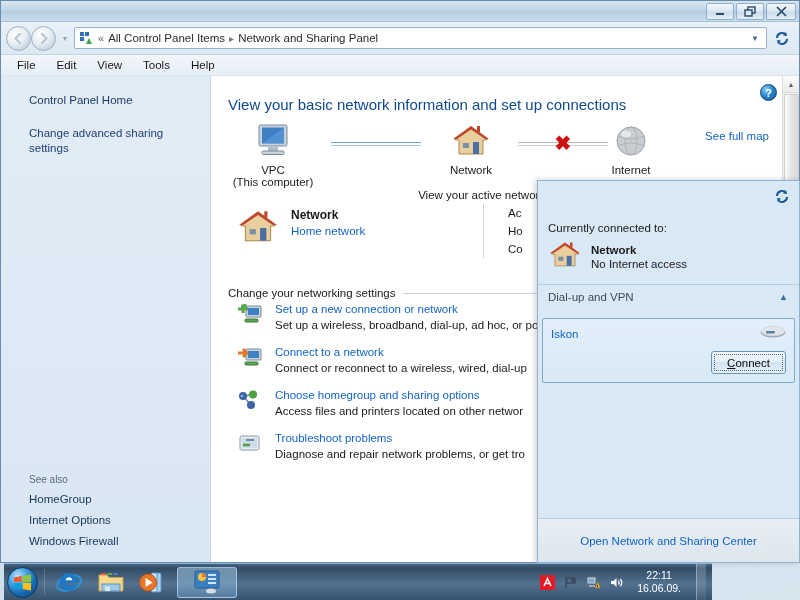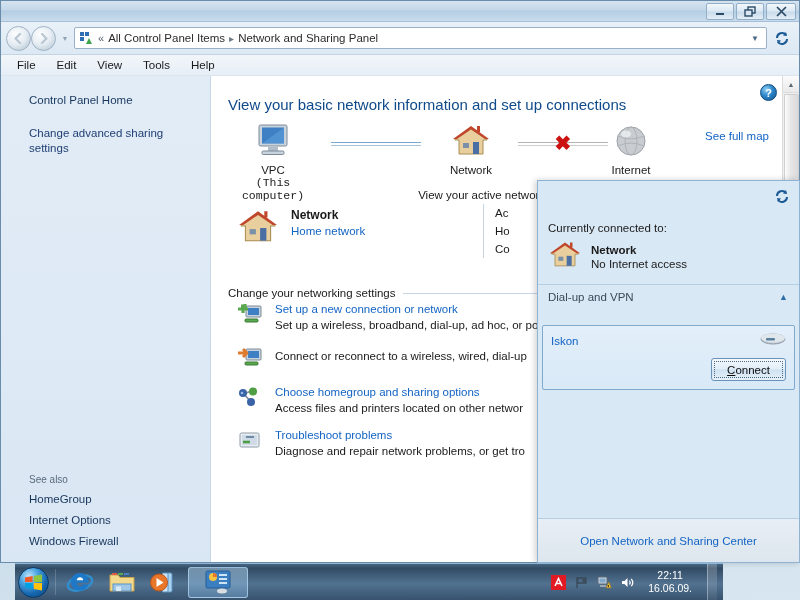--- a/index.html
+++ b/index.html
@@ -144,21 +144,21 @@
 
   .page-title {
     position: absolute; left: 17px; top: 20px;
     font-size: 15px; color: #0f4a8a;
   }
 
   
   .netmap { position: absolute; left: 17px; top: 47px; width: 530px; height: 70px; }
   .node { position: absolute; text-align: center; width: 90px; }
   .node .lbl { font-size: 11.5px; color: #1a1a1a; margin-top: 1px; }
-  .node .sub { font-size: 11.5px; color: #1a1a1a; font-family: Liberation Mono, monospace; }
+  .node .sub { font-size: 11.5px; color: #1a1a1a; }
   .link { position: absolute; height: 6px; }
   .link .l1, .link .l2 { height: 1px; width: 100%; }
   .link .l1 { background: #7aa7cd; }
   .link .l2 { background: #a9c6de; margin-top: 2px; }
   .link.dead .l1 { background: #b4b4b4; }
   .link.dead .l2 { background: #cfcfcf; }
   .redx {
     position: absolute; left: 50%; top: -9px; transform: translateX(-50%);
     color: #cc1111; font-size: 20px; font-weight: bold; line-height: 1;
   }
@@ -172,21 +172,21 @@
     font-size: 11.5px; color: #1a1a1a;
     display: flex; align-items: center; gap: 7px; width: 513px;
   }
   .section-head .rule { flex: 1; height: 1px; background: #c6d4e2; }
 
   .active-net { position: absolute; left: 26px; top: 132px; display: flex; gap: 12px; }
   .an-text .name { font-size: 12px; font-weight: bold; color: #1a1a1a; }
   .an-text .type { font-size: 11.5px; color: #1364c4; margin-top: 3px; }
   .an-details {
     position: absolute; left: 272px; top: 128px;
-    border-left: 1px solid #c6d4e2; padding-left: 11px;
+    border-left: 1px solid #c6d4e2; padding-left: 24px;
   }
   .an-details div { font-size: 11.5px; color: #1a1a1a; line-height: 18px; }
 
   .settings-list { position: absolute; left: 26px; top: 227px; width: 520px; }
   .setting-item { display: flex; gap: 10px; margin-bottom: 13px; }
   .setting-ico { width: 28px; flex: 0 0 28px; padding-top: 1px; }
   .setting-txt .st-link { font-size: 11.5px; color: #1364c4; }
   .setting-txt .st-desc { font-size: 11.5px; color: #1a1a1a; margin-top: 3px; line-height: 15px; }
 
   
@@ -213,21 +213,21 @@
   .fly-net .nm { font-size: 11.5px; font-weight: bold; color: #1a1a1a; }
   .fly-net .st { font-size: 11.5px; color: #1a1a1a; margin-top: 2px; }
   .fly-sep { height: 1px; background: #b6cee3; }
   .fly-group {
     display: flex; align-items: center; justify-content: space-between;
     padding: 6px 11px 7px 10px;
   }
   .fly-group .gl { font-size: 11.5px; color: #3a4a59; }
   .fly-group .gc { color: #2c6ea5; font-size: 9px; }
   .fly-item {
-    margin: 15px 4px; padding: 6px 8px 8px 8px;
+    margin: 8px 4px; padding: 6px 8px 8px 8px;
     border: 1px solid #7fa9cd; border-radius: 2px;
     background: linear-gradient(180deg, #e3effa 0%, #d8e9f7 100%);
   }
   .fly-item-row { display: flex; align-items: center; justify-content: space-between; }
   .fly-item-name { font-size: 11.5px; color: #1364c4; }
   .fly-btn-row { display: flex; justify-content: flex-end; margin-top: 8px; }
   .connect-btn {
     min-width: 75px; height: 23px; padding: 0 12px;
     border: 1px solid #6b93b8; border-radius: 3px;
     background: linear-gradient(180deg, #f4f9fd 0%, #e2eef8 46%, #cfe2f2 52%, #e7f1fa 100%);
@@ -239,21 +239,21 @@
   .fly-footer {
     flex: 0 0 44px;
     background: linear-gradient(180deg, #e8eef4 0%, #dde6ee 100%);
     border-top: 1px solid #b6cee3;
     display: flex; align-items: center; justify-content: center;
   }
   .fly-footer a { font-size: 11.5px; color: #1364c4; text-decoration: none; }
 
   
   #taskbar {
-    position: absolute; left: 15px; bottom: 0; width: 708px; height: 37px;
+    position: absolute; left: 4px; bottom: 0; width: 708px; height: 37px;
     background: linear-gradient(180deg, rgba(60,92,122,0.92) 0%, rgba(40,66,92,0.94) 12%, rgba(70,104,136,0.92) 55%, rgba(46,74,102,0.95) 100%);
     border-top: 1px solid #8fb6d6;
     display: flex; align-items: center;
   }
   .startorb {
     width: 31px; height: 31px; margin-left: 3px; border-radius: 50%;
     background: radial-gradient(circle at 34% 28%, #bfe4fb 0%, #4aa3e0 32%, #1668b0 62%, #0b3f74 100%);
     border: 1px solid #0a3a68;
     display: flex; align-items: center; justify-content: center;
     flex: 0 0 31px;
@@ -477,20 +477,21 @@
         <div class="setting-item">
           <span class="setting-ico">
             <svg width="26" height="22" viewBox="0 0 26 22">
               <rect x="9" y="2" width="15" height="11" rx="1" fill="#c9d3dc" stroke="#7d8b99"></rect>
               <rect x="11" y="4" width="11" height="7" fill="#3f7fc4"></rect>
               <rect x="8" y="15" width="13" height="3" rx="1" fill="#5aa84f" stroke="#3c7a34"></rect>
               <path d="M1 6 L9 6 M6 2 L10 6 L6 10" stroke="#e07a2e" stroke-width="3" fill="none" stroke-linejoin="round"></path>
             </svg>
           </span>
           <div class="setting-txt">
+            <div class="st-link">Connect to a network</div>
             <div class="st-desc">Connect or reconnect to a wireless, wired, dial-up</div>
           </div>
         </div>
 
         <div class="setting-item">
           <span class="setting-ico">
             <svg width="26" height="22" viewBox="0 0 26 22">
               <path d="M7 7 L14 4 M7 7 L13 14" stroke="#7d8b99" stroke-width="1.6"></path>
               <circle cx="6" cy="6" r="4" fill="#3a63a8"></circle>
               <circle cx="16" cy="4.5" r="4" fill="#4f9e44"></circle>

